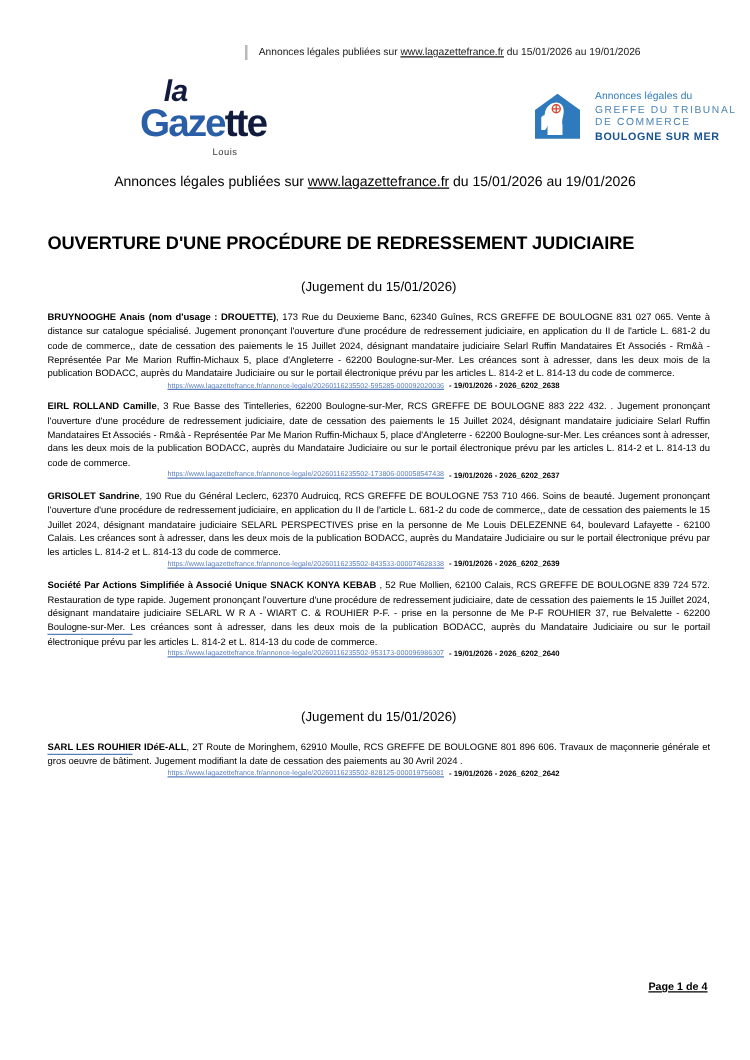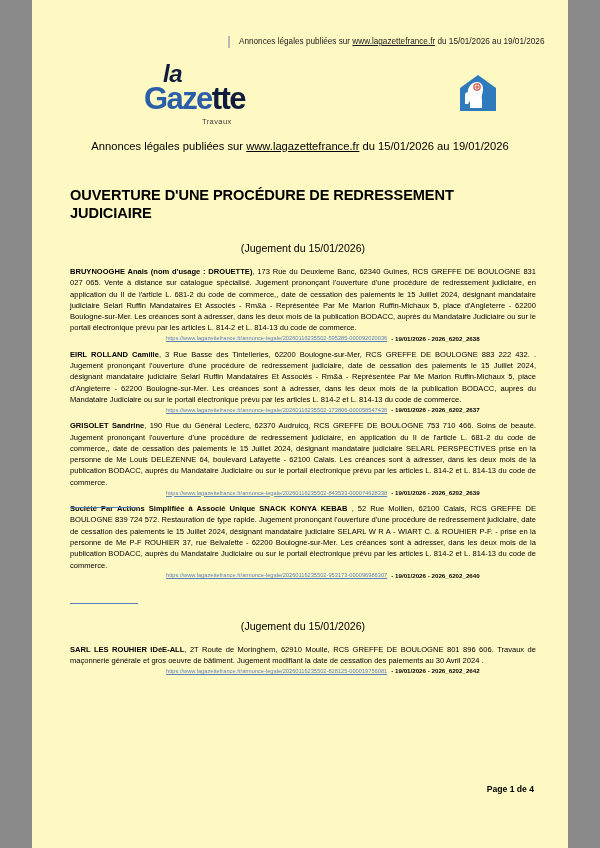--- a/index.html
+++ b/index.html
@@ -2,23 +2,23 @@
 <html><head>
 <meta charset="utf-8">
 <style>
   html, body {
     margin: 0;
     padding: 0;
     background: #8a8a8a;
   }
   .page {
     position: relative;
-    width: 536px;
+    width: 600px;
     height: 848px;
-    background: #fef9c3;
+    background: #ffffff;
     margin: 0 auto;
     overflow: hidden;
     font-family: "Liberation Sans", sans-serif;
     color: #000000;
     box-sizing: border-box;
   }
 
   
   .topstrip {
     position: absolute;
@@ -192,48 +192,55 @@
     left: 38px;
   }
   .section-gap { height: 14px; }
 
   .footer {
     position: absolute;
     right: 34px;
     bottom: 54px;
     font-size: 8.6px;
     font-weight: bold;
+    text-decoration: underline;
   }
 </style>
 </head>
 <body>
 
 <div class="page">
 
   <div class="topstrip">
     <div class="topstrip-inner">
       <span>Annonces légales publiées sur </span><span class="u">www.lagazettefrance.fr</span><span> du 15/01/2026 au 19/01/2026</span>
     </div>
   </div>
 
   <div class="masthead">
     <div class="logo">
       <div class="logo-la">la</div>
       <div class="logo-main"><span class="seg-a">Gaze</span><span class="seg-b">tte</span></div>
-      <div class="logo-france">Travaux</div>
+      <div class="logo-france">Louis</div>
     </div>
 
     <div class="greffe-badge">
       <svg class="greffe-icon" viewBox="0 0 42 42">
         <path d="M3 16 L21 3 L39 16 L39 39 L3 39 Z" fill="#2f79bd"></path>
         <path d="M20 10 C24 10 26 13 26 17 C26 21 24 24 25 28 L25 36 L13 36 L13 29 C11 26 10 22 11 18 C12 13 16 10 20 10 Z" fill="#ffffff"></path>
         <path d="M8 22 C10 19 12 20 13 23 C14 26 13 30 11 32 L8 32 Z" fill="#ffffff"></path>
         <circle cx="20" cy="15" r="3.2" fill="none" stroke="#d6452f" stroke-width="1.1"></circle>
         <path d="M20 12.2 L20 17.8 M17.4 15 L22.6 15" stroke="#d6452f" stroke-width="1"></path>
       </svg>
+      <div class="greffe-text">
+        <div class="greffe-l1">Annonces légales du</div>
+        <div class="greffe-l2">GREFFE DU TRIBUNAL</div>
+        <div class="greffe-l3">DE COMMERCE</div>
+        <div class="greffe-l4">BOULOGNE SUR MER</div>
+      </div>
     </div>
   </div>
 
   <div class="subtitle">
     <span>Annonces légales publiées sur </span><span class="u">www.lagazettefrance.fr</span><span> du 15/01/2026 au 19/01/2026</span>
   </div>
 
   <div class="body" id="body-root">
       <h1 class="section-title">OUVERTURE D'UNE PROCÉDURE DE REDRESSEMENT JUDICIAIRE</h1>
       <div class="section-sub">(Jugement du 15/01/2026)</div>

